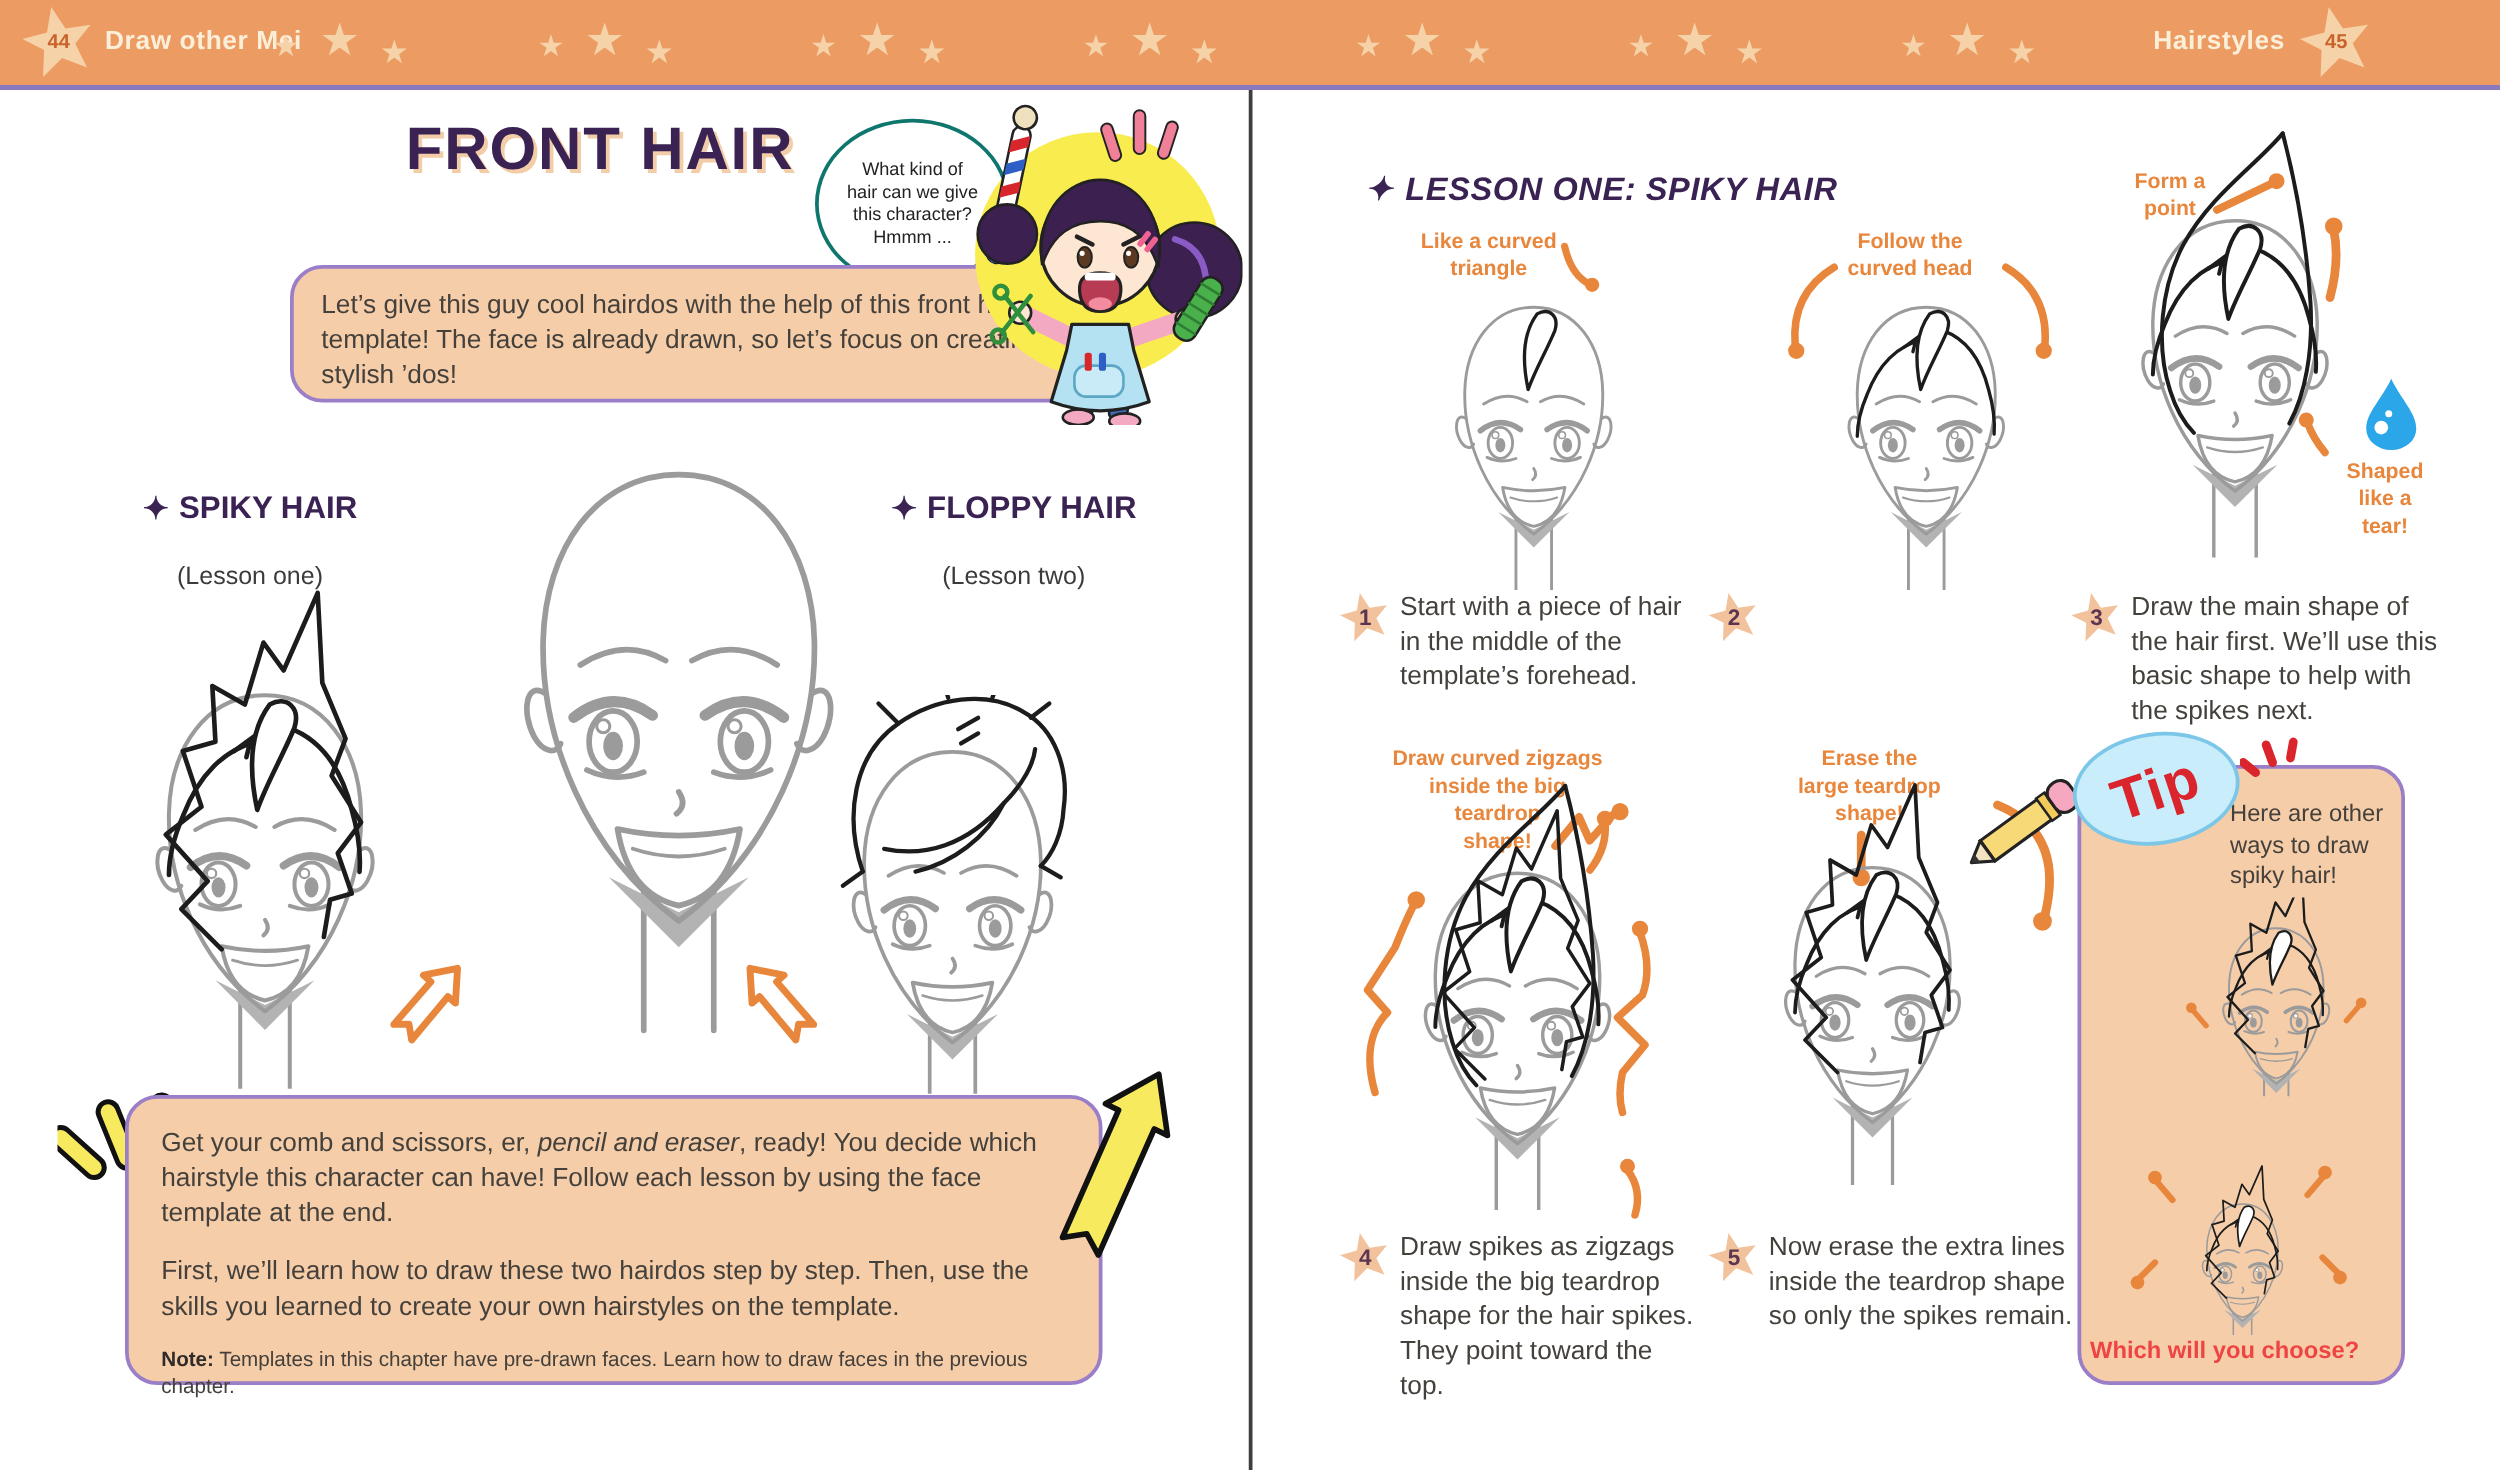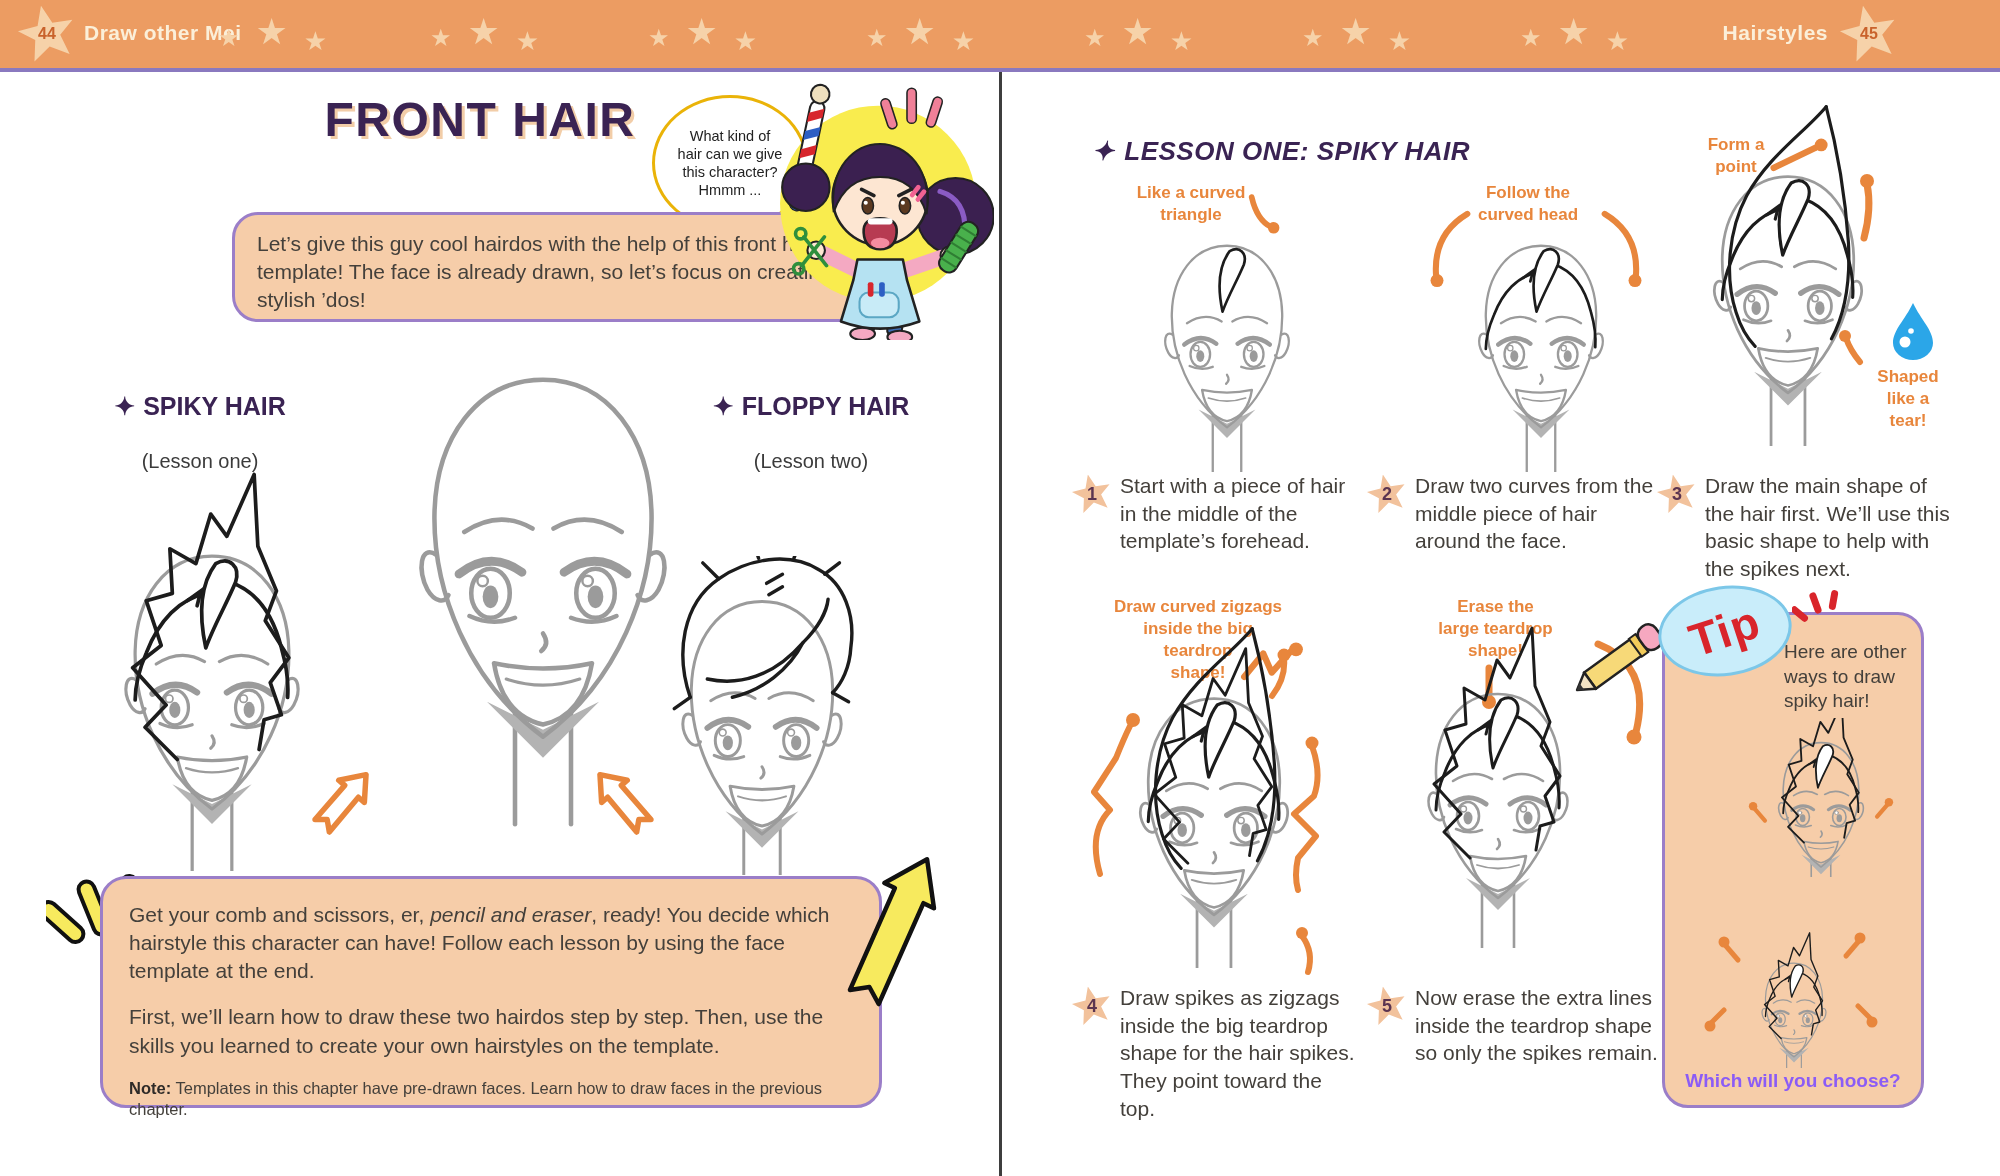--- a/index.html
+++ b/index.html
@@ -25,37 +25,37 @@
   .lesson-title{font-size:26px;font-weight:800;color:#3A2353;letter-spacing:.5px;display:flex;gap:10px;align-items:center;}
   .hair-label{font-size:25px;font-weight:800;color:#3A2353;text-align:center;display:flex;gap:8px;justify-content:center;}
   .hair-sub{font-size:20px;color:#3b3b3b;text-align:center;margin-top:24px;}
   .star-bullet{color:#3A2353;}
   .star-bullet::before{content:"✦";}
   
   .panel{background:#F6CDA9;border:3px solid #9B7EC8;border-radius:26px;box-sizing:border-box;}
   .panel p{margin:0 0 18px 0;font-size:21px;line-height:1.34;}
   .panel .note{font-size:16.5px;line-height:1.3;margin:0;}
   
-  .bubble{border:3px solid #eab308;border-radius:50%;background:#fff;display:flex;align-items:center;
+  .bubble{border:3px solid #0f766e;border-radius:50%;background:#fff;display:flex;align-items:center;
     justify-content:center;text-align:center;font-size:14.5px;line-height:1.25;color:#222;}
   .preline{white-space:pre-line;}
   
   .ann{color:#E8863C;font-weight:700;font-size:17px;line-height:1.3;text-align:center;}
   
   .step-star{width:40px;height:40px;display:flex;align-items:center;justify-content:center;
     background:#F2C29C;transform:rotate(-12deg);
     clip-path:polygon(50% 0%,63% 33%,98% 35%,72% 56%,81% 92%,50% 72%,19% 92%,28% 56%,2% 35%,37% 33%);}
   .step-star span{transform:rotate(12deg);font-weight:700;color:#5C3550;font-size:18px;}
   .step-text{font-size:21px;line-height:1.32;color:#44403b;}
   
   .tip-balloon{width:134px;height:90px;background:#C9EDFA;border:3px solid #7CC7E8;border-radius:50%;
     display:flex;align-items:center;justify-content:center;transform:rotate(-8deg);box-sizing:border-box;}
   .tip-word{font-size:46px;font-weight:900;color:#D9252B;transform:rotate(-10deg);letter-spacing:1px;}
   .tip-text{font-size:19px;line-height:1.3;color:#44403b;}
-  .tip-q{font-size:19px;font-weight:700;color:#8b5cf6;text-align:center;}
+  .tip-q{font-size:19px;font-weight:700;color:#ef4444;text-align:left;}
   b{color:#2f2b28;}
 </style>
 </head>
 <body>
 
 <svg width="0" height="0" style="position:absolute" aria-hidden="true">
   <defs>
     <g id="face" fill="none" stroke="#9b9b9b" stroke-width="2.6" stroke-linecap="round" stroke-linejoin="round">
       <path d="M84,266 L84,330"></path>
         <path d="M116,266 L116,330"></path>
@@ -384,21 +384,20 @@
 like a
 tear!</div>
 
   <div class="abs step-star" style="left:1072px;top:474px;">
       <span>1</span>
     </div>
   <div class="abs step-text" style="left:1120px;top:472px;width:238px;">Start with a piece of hair in the middle of the template’s forehead.</div>
   <div class="abs step-star" style="left:1367px;top:474px;">
       <span>2</span>
     </div>
-  <div class="abs step-text" style="left:1415px;top:472px;width:250px;">Draw two curves from the middle piece of hair around the face.</div>
   <div class="abs step-star" style="left:1657px;top:474px;">
       <span>3</span>
     </div>
   <div class="abs step-text" style="left:1705px;top:472px;width:245px;">Draw the main shape of the hair first. We’ll use this basic shape to help with the spikes next.</div>
 
   <div class="abs ann preline" style="left:1092px;top:596px;width:212px;">Draw curved zigzags
 inside the big
 teardrop
 shape!</div>
   <svg class="abs" style="left:1240px;top:640px;" width="74" height="44" viewBox="0 0 70 40">

